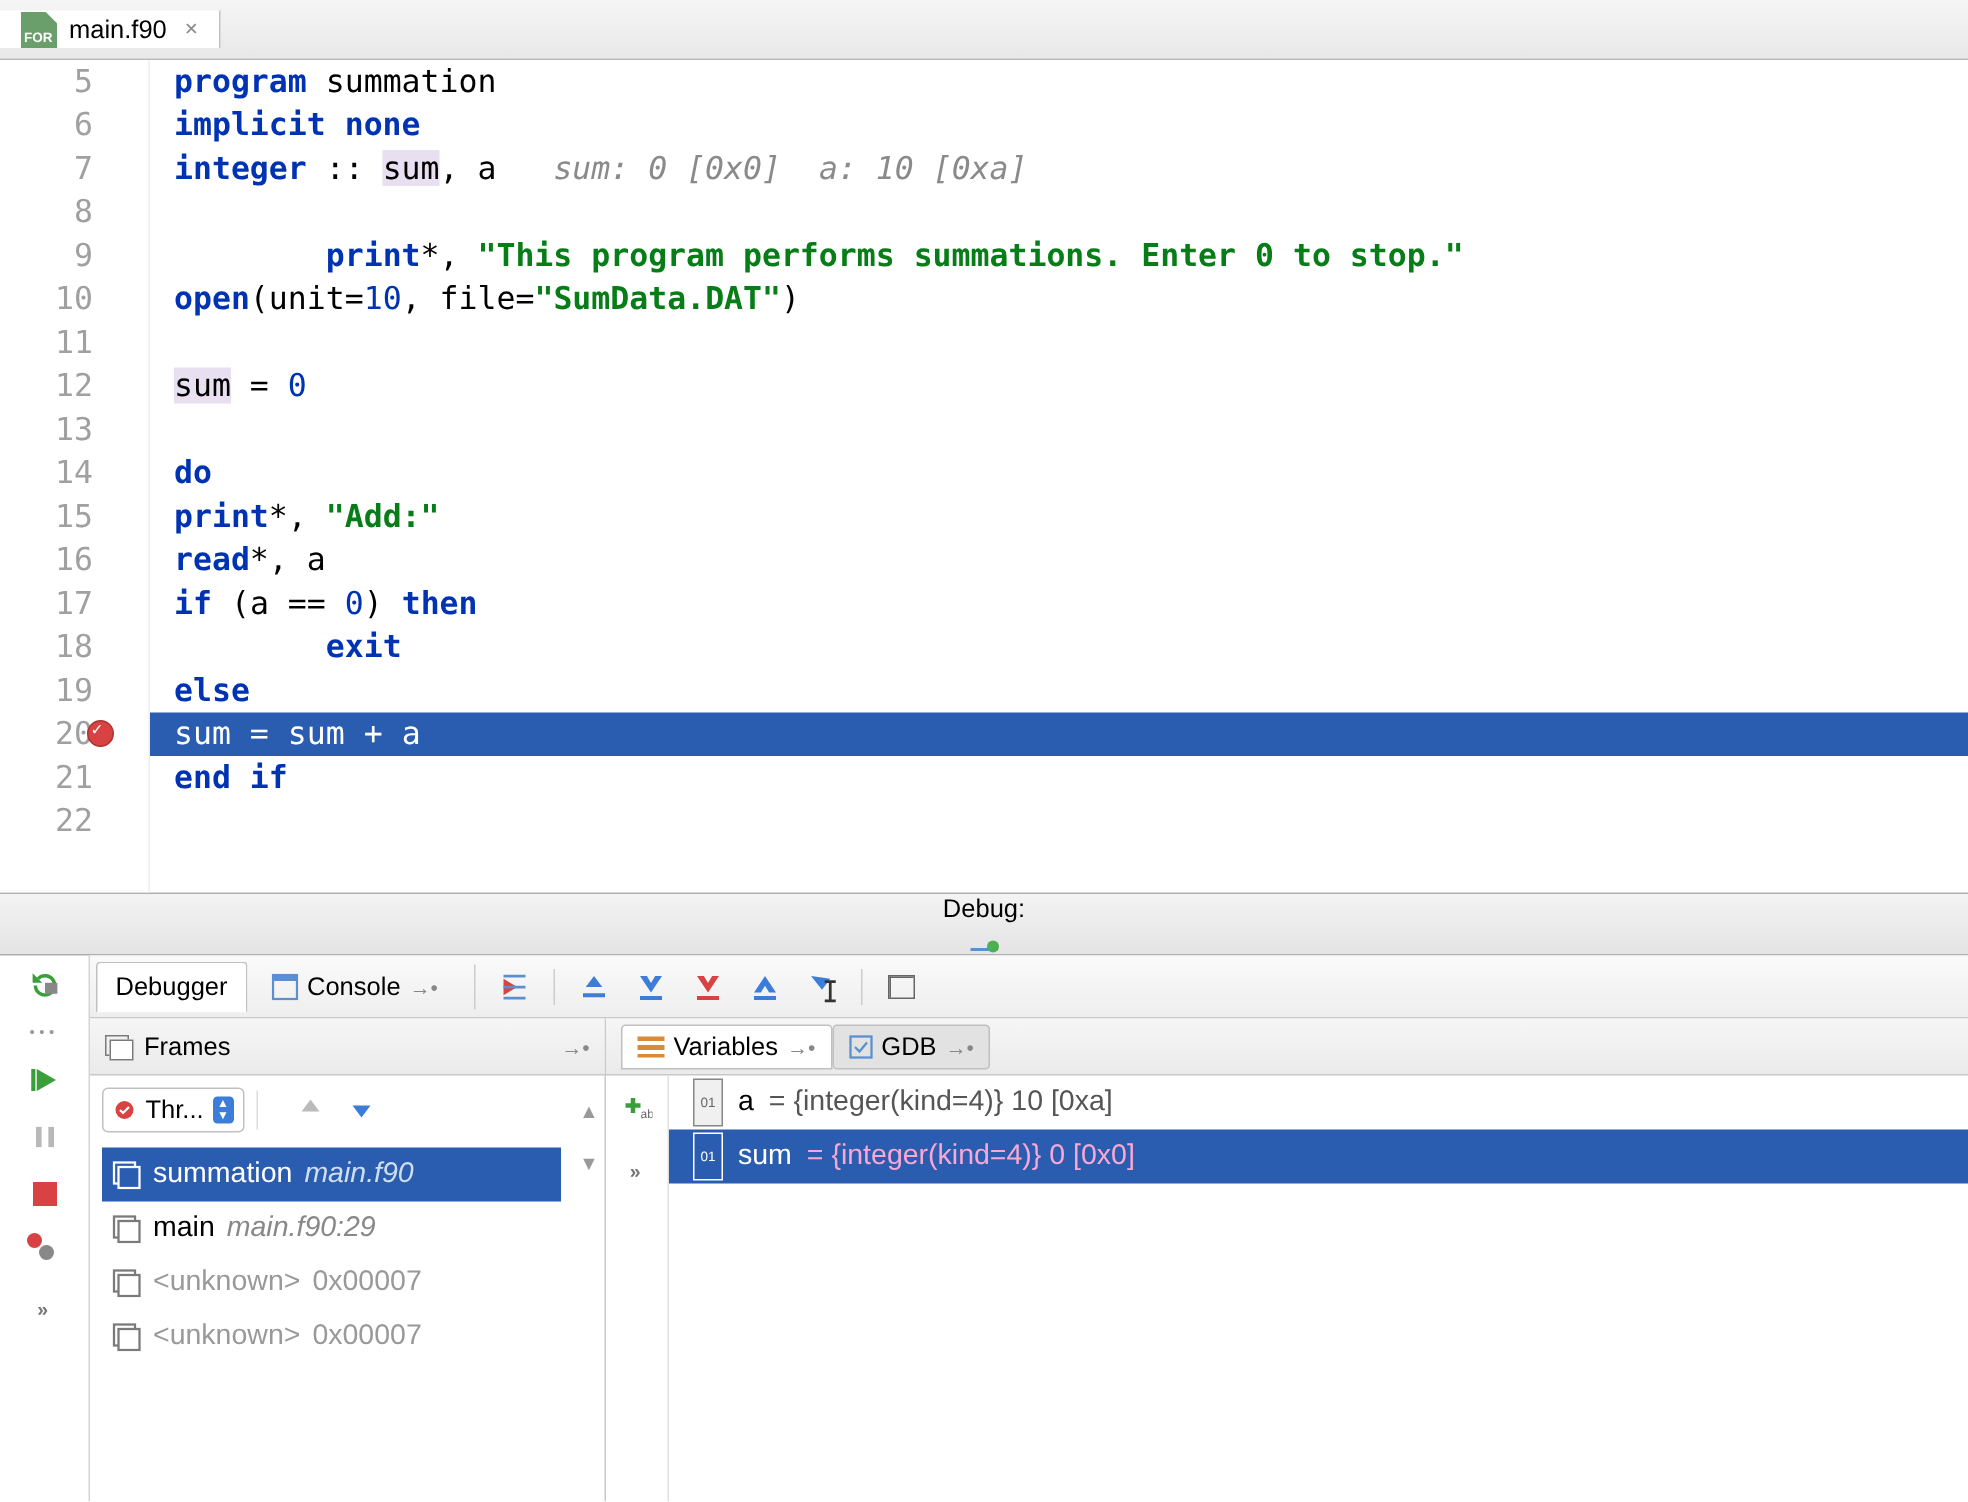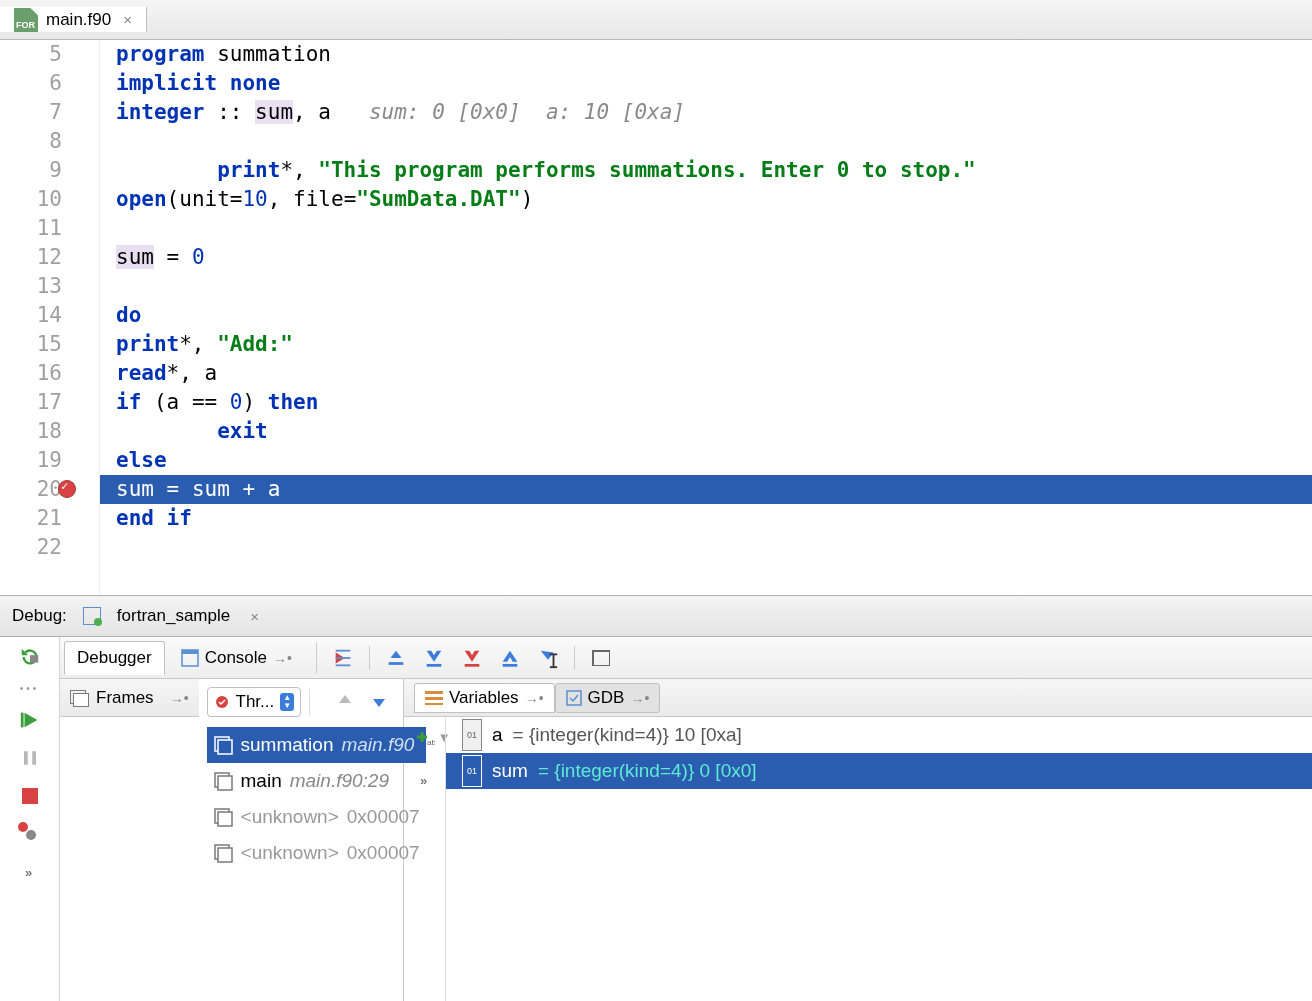--- a/index.html
+++ b/index.html
@@ -27,21 +27,21 @@
 .hl-exec .kw, .hl-exec .ident, .hl-exec .op { color: #fff; }
 .kw { color: #0033b3; font-weight: bold; }
 .ident { color: #000; }
 .str { color: #067d17; font-weight: bold; }
 .num { color: #0033b3; }
 .op { color: #000; }
 .hint { color: #8a8a8a; font-style: italic; }
 .var-hl { background: #e8e0f0; }
 
 
-.debug-title { height: 42px; display: flex; align-items: center; padding: 0 12px; background: linear-gradient(to bottom, #f3f3f3, #e4e4e4); border-top: 1px solid #b0b0b0; border-bottom: 1px solid #b0b0b0; font-size: 17px; gap: 16px; }
+.debug-title { height: 42px; display: flex; align-items: center; padding: 0 12px; background: linear-gradient(to bottom, #f3f3f3, #e4e4e4); border-top: 1px solid #b0b0b0; border-bottom: 1px solid #b0b0b0; font-size: 17px; gap: 16px; flex-direction: column; }
 .run-config-icon { width: 18px; height: 18px; border: 1px solid #5a8fd0; position: relative; }
 .run-config-icon::after { content: ""; position: absolute; bottom: -2px; right: -2px; width: 8px; height: 8px; background: #4caf50; border-radius: 50%; }
 
 .debug-body { display: flex; height: 364px; }
 .debug-left { width: 60px; display: flex; flex-direction: column; align-items: center; padding-top: 8px; gap: 14px; border-right: 1px solid #d5d5d5; }
 .dbg-btn { width: 24px; height: 24px; display: flex; align-items: center; justify-content: center; cursor: pointer; }
 .icon-rerun svg { width: 22px; height: 22px; }
 .icon-resume { color: #3a9e3a; }
 .icon-pause { color: #b0b0b0; }
 .icon-stop { width: 16px; height: 16px; background: #d94242; }
@@ -56,21 +56,21 @@
 .dbg-tab { padding: 6px 12px; font-size: 17px; display: flex; align-items: center; gap: 6px; cursor: pointer; }
 .dbg-tab.active { background: #fff; border: 1px solid #c0c0c0; border-bottom: 1px solid #fff; border-radius: 3px 3px 0 0; }
 .pin { color: #888; font-size: 14px; }
 .debug-toolbar { display: flex; align-items: center; gap: 6px; margin-left: 8px; border-left: 1px solid #ccc; padding-left: 10px; height: 30px; }
 .step-btn { width: 32px; height: 26px; display: flex; align-items: center; justify-content: center; cursor: pointer; }
 .step-btn svg { width: 22px; height: 22px; }
 .vsep { width: 1px; height: 24px; background: #ccc; margin: 0 4px; }
 
 .debug-content { flex: 1; display: flex; }
 .frames-header, .vars-header { height: 38px; display: flex; align-items: center; padding: 0 10px; font-size: 17px; background: linear-gradient(to bottom, #f6f6f6, #eaeaea); border-bottom: 1px solid #c8c8c8; gap: 8px; }
-.frames-panel { width: 344px; display: flex; flex-direction: row; border-right: 1px solid #c8c8c8; }
+.frames-panel { width: 344px; display: flex; flex-direction: column; border-right: 1px solid #c8c8c8; }
 .frames-body { flex: 1; display: flex; }
 .frames-list { flex: 1; padding: 8px; overflow: hidden; }
 .thread-sel { display: inline-flex; align-items: center; border: 1px solid #c0c0c0; border-radius: 4px; height: 30px; padding: 0 6px; background: #fff; font-size: 17px; gap: 6px; }
 .thread-arrows { display: flex; flex-direction: column; background: #3b7dd8; border-radius: 3px; padding: 1px 3px; color: #fff; font-size: 8px; line-height: 8px; }
 .nav-arrows { display: inline-flex; gap: 16px; margin-left: 18px; }
 .nav-arrows .up { color: #bbb; }
 .nav-arrows .down { color: #3b7dd8; }
 .frame { display: flex; align-items: center; height: 36px; padding: 0 6px; font-size: 19px; gap: 8px; overflow: hidden; white-space: nowrap; }
 .frame.sel { background: #2a5db0; color: #fff; }
 .frame .loc { font-style: italic; color: #888; }
@@ -84,21 +84,21 @@
 .vars-tabs { display: flex; align-items: center; }
 .vtab { padding: 4px 10px; display: flex; align-items: center; gap: 6px; font-size: 17px; }
 .vtab.active { background: #fff; border: 1px solid #c0c0c0; border-radius: 3px 3px 0 0; }
 .vars-body { flex: 1; display: flex; }
 .vars-tools { width: 42px; display: flex; flex-direction: column; align-items: center; padding-top: 10px; gap: 18px; border-right: 1px solid #e0e0e0; }
 .add-watch svg { width: 20px; height: 20px; }
 .vars-list { flex: 1; }
 .var-row { display: flex; align-items: center; height: 36px; padding: 0 16px; font-size: 19px; gap: 10px; }
 .var-row.sel { background: #2a5db0; color: #fff; }
 .var-row .val { color: #555; }
-.var-row.sel .val { color: #5eead4; }
+.var-row.sel .val { color: #f9a8d4; }
 .type-icon { width: 20px; height: 32px; border: 1px solid #888; font-size: 9px; display: flex; align-items: center; justify-content: center; color: #666; background: #f0f0f0; }
 .var-row.sel .type-icon { border-color: #fff; color: #fff; background: transparent; }
 .stripe-icon { width: 18px; height: 14px; background: repeating-linear-gradient(to bottom, #d88c3a 0, #d88c3a 3px, transparent 3px, transparent 6px); }
 .grid-icon { width: 18px; height: 16px; border: 1px solid #666; background: linear-gradient(#666 1px, transparent 1px) 0 50%/100% 100%, linear-gradient(90deg, #666 1px, transparent 1px) 50% 0/100% 100%; }
 .frames-stack-icon { width: 18px; height: 16px; position: relative; }
 .frames-stack-icon::before, .frames-stack-icon::after { content: ""; position: absolute; border: 1px solid #7a7a7a; width: 14px; height: 12px; }
 .frames-stack-icon::before { top: 0; left: 0; }
 .frames-stack-icon::after { top: 3px; left: 3px; background: #fff; }
 </style>
 </head>

